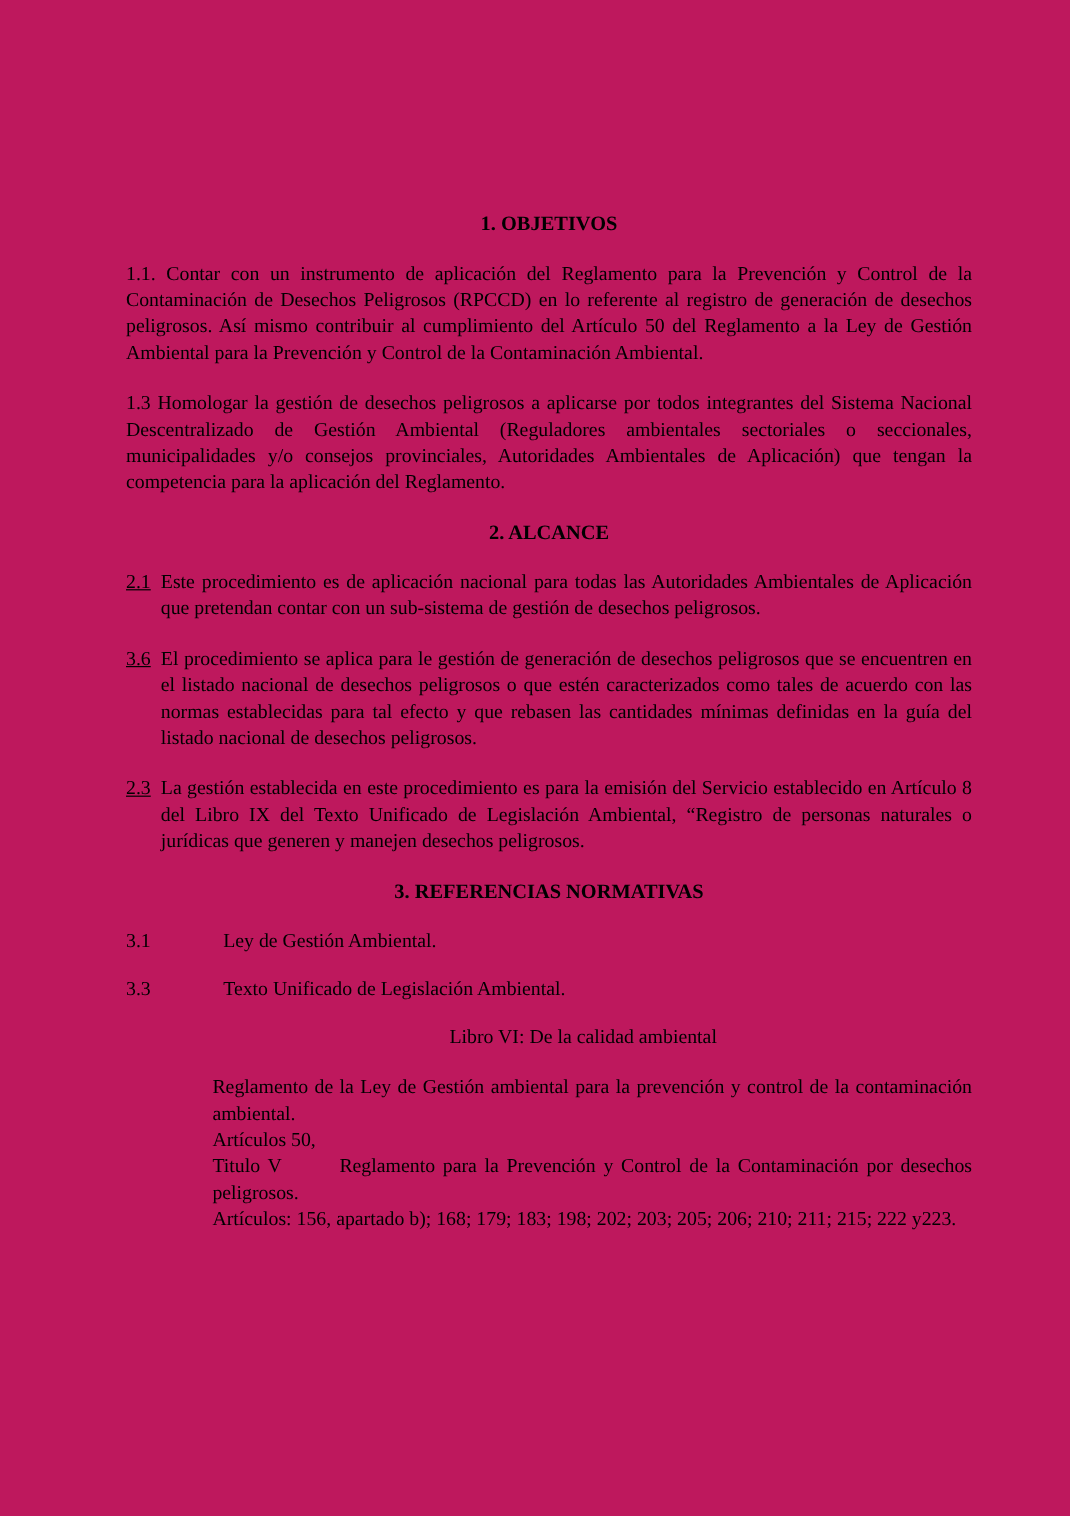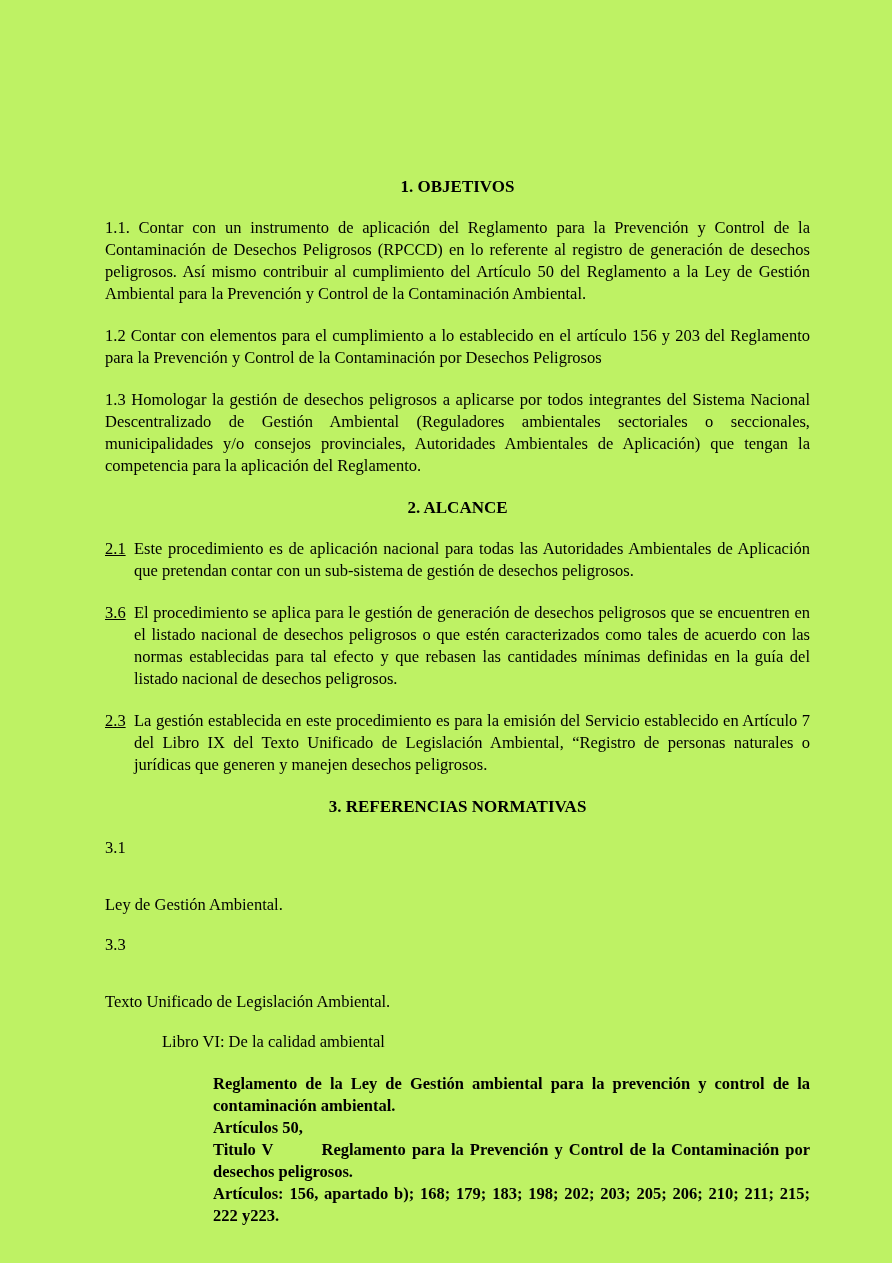--- a/index.html
+++ b/index.html
@@ -5,21 +5,21 @@
   html, body {
     margin: 0;
     padding: 0;
     background: #ffffff;
   }
   .page {
     position: relative;
     box-sizing: border-box;
     width: 892px;
     height: 1263px;
-    background: #bef264;
+    background: #be185d;
     color: #000000;
     font-family: "Liberation Serif", "DejaVu Serif", serif;
     font-size: 16.5px;
     line-height: 22px;
     padding: 176px 82px 30px 105px;
     overflow: hidden;
   }
   .heading {
     text-align: center;
     font-weight: bold;
@@ -35,68 +35,66 @@
   .hang {
     display: flex;
     margin: 0 0 20px 0;
   }
   .hang .num { flex: 0 0 29px; text-decoration: underline; }
   .hang .txt { flex: 1; text-align: justify; }
   
   .ref-item {
     display: flex;
     margin: 0 0 18px 0;
-    flex-direction: column;
   }
   .ref-item .num { flex: 0 0 57px; }
-  .ref-item .txt { flex: 1; }
+  .ref-item .txt { flex: 1; margin-left: 24px; }
   .libro {
     margin: 4px 0 20px 57px;
+    text-align: center;
   }
   .detail {
-    margin-left: 108px;
-    font-weight: bold;
+    margin-left: 72px;
   }
   .detail p {
     margin: 0;
     text-align: justify;
   }
   .titulo-gap {
     display: inline-block;
     width: 48px;
   }
 </style>
 </head>
 <body>
 
 <div class="page">
 
   <div>
     <p class="heading">1. OBJETIVOS</p>
     <p class="para">1.1. Contar con un instrumento de aplicación del Reglamento para la Prevención y Control de la Contaminación de Desechos Peligrosos (RPCCD) en lo referente al registro de generación de desechos peligrosos. Así mismo contribuir al cumplimiento del Artículo 50 del Reglamento a la Ley de Gestión Ambiental para la Prevención y Control de la Contaminación Ambiental.</p>
-    <p class="para">1.2 Contar con elementos para el cumplimiento a lo establecido en el artículo 156 y 203 del Reglamento para la Prevención y Control de la Contaminación por Desechos Peligrosos</p>
     <p class="para">1.3 Homologar la gestión de desechos peligrosos a aplicarse por todos integrantes del Sistema Nacional Descentralizado de Gestión Ambiental (Reguladores ambientales sectoriales o seccionales, municipalidades y/o consejos provinciales, Autoridades Ambientales de Aplicación) que tengan la competencia para la aplicación del Reglamento.</p>
   </div>
 
   <div>
     <p class="heading">2. ALCANCE</p>
 
     <div class="hang">
       <span class="num">2.1</span>
       <div class="txt">Este procedimiento es de aplicación nacional para todas las Autoridades Ambientales de Aplicación que pretendan contar con un sub-sistema de gestión de desechos peligrosos.</div>
     </div>
 
     <div class="hang">
       <span class="num">3.6</span>
       <div class="txt">El procedimiento se aplica para le gestión de generación de desechos peligrosos que se encuentren en el listado nacional de desechos peligrosos o que estén caracterizados como tales de acuerdo con las normas establecidas para tal efecto y que rebasen las cantidades mínimas definidas en la guía del listado nacional de desechos peligrosos.</div>
     </div>
 
     <div class="hang">
       <span class="num">2.3</span>
-      <div class="txt">La gestión establecida en este procedimiento es para la emisión del Servicio establecido en Artículo 7 del Libro IX del Texto Unificado de Legislación Ambiental, “Registro de personas naturales o jurídicas que generen y manejen desechos peligrosos.</div>
+      <div class="txt">La gestión establecida en este procedimiento es para la emisión del Servicio establecido en Artículo 8 del Libro IX del Texto Unificado de Legislación Ambiental, “Registro de personas naturales o jurídicas que generen y manejen desechos peligrosos.</div>
     </div>
   </div>
 
   <div>
     <p class="heading">3. REFERENCIAS NORMATIVAS</p>
 
     <div class="ref-item">
       <span class="num">3.1</span>
       <div class="txt">Ley de Gestión Ambiental.</div>
     </div>

